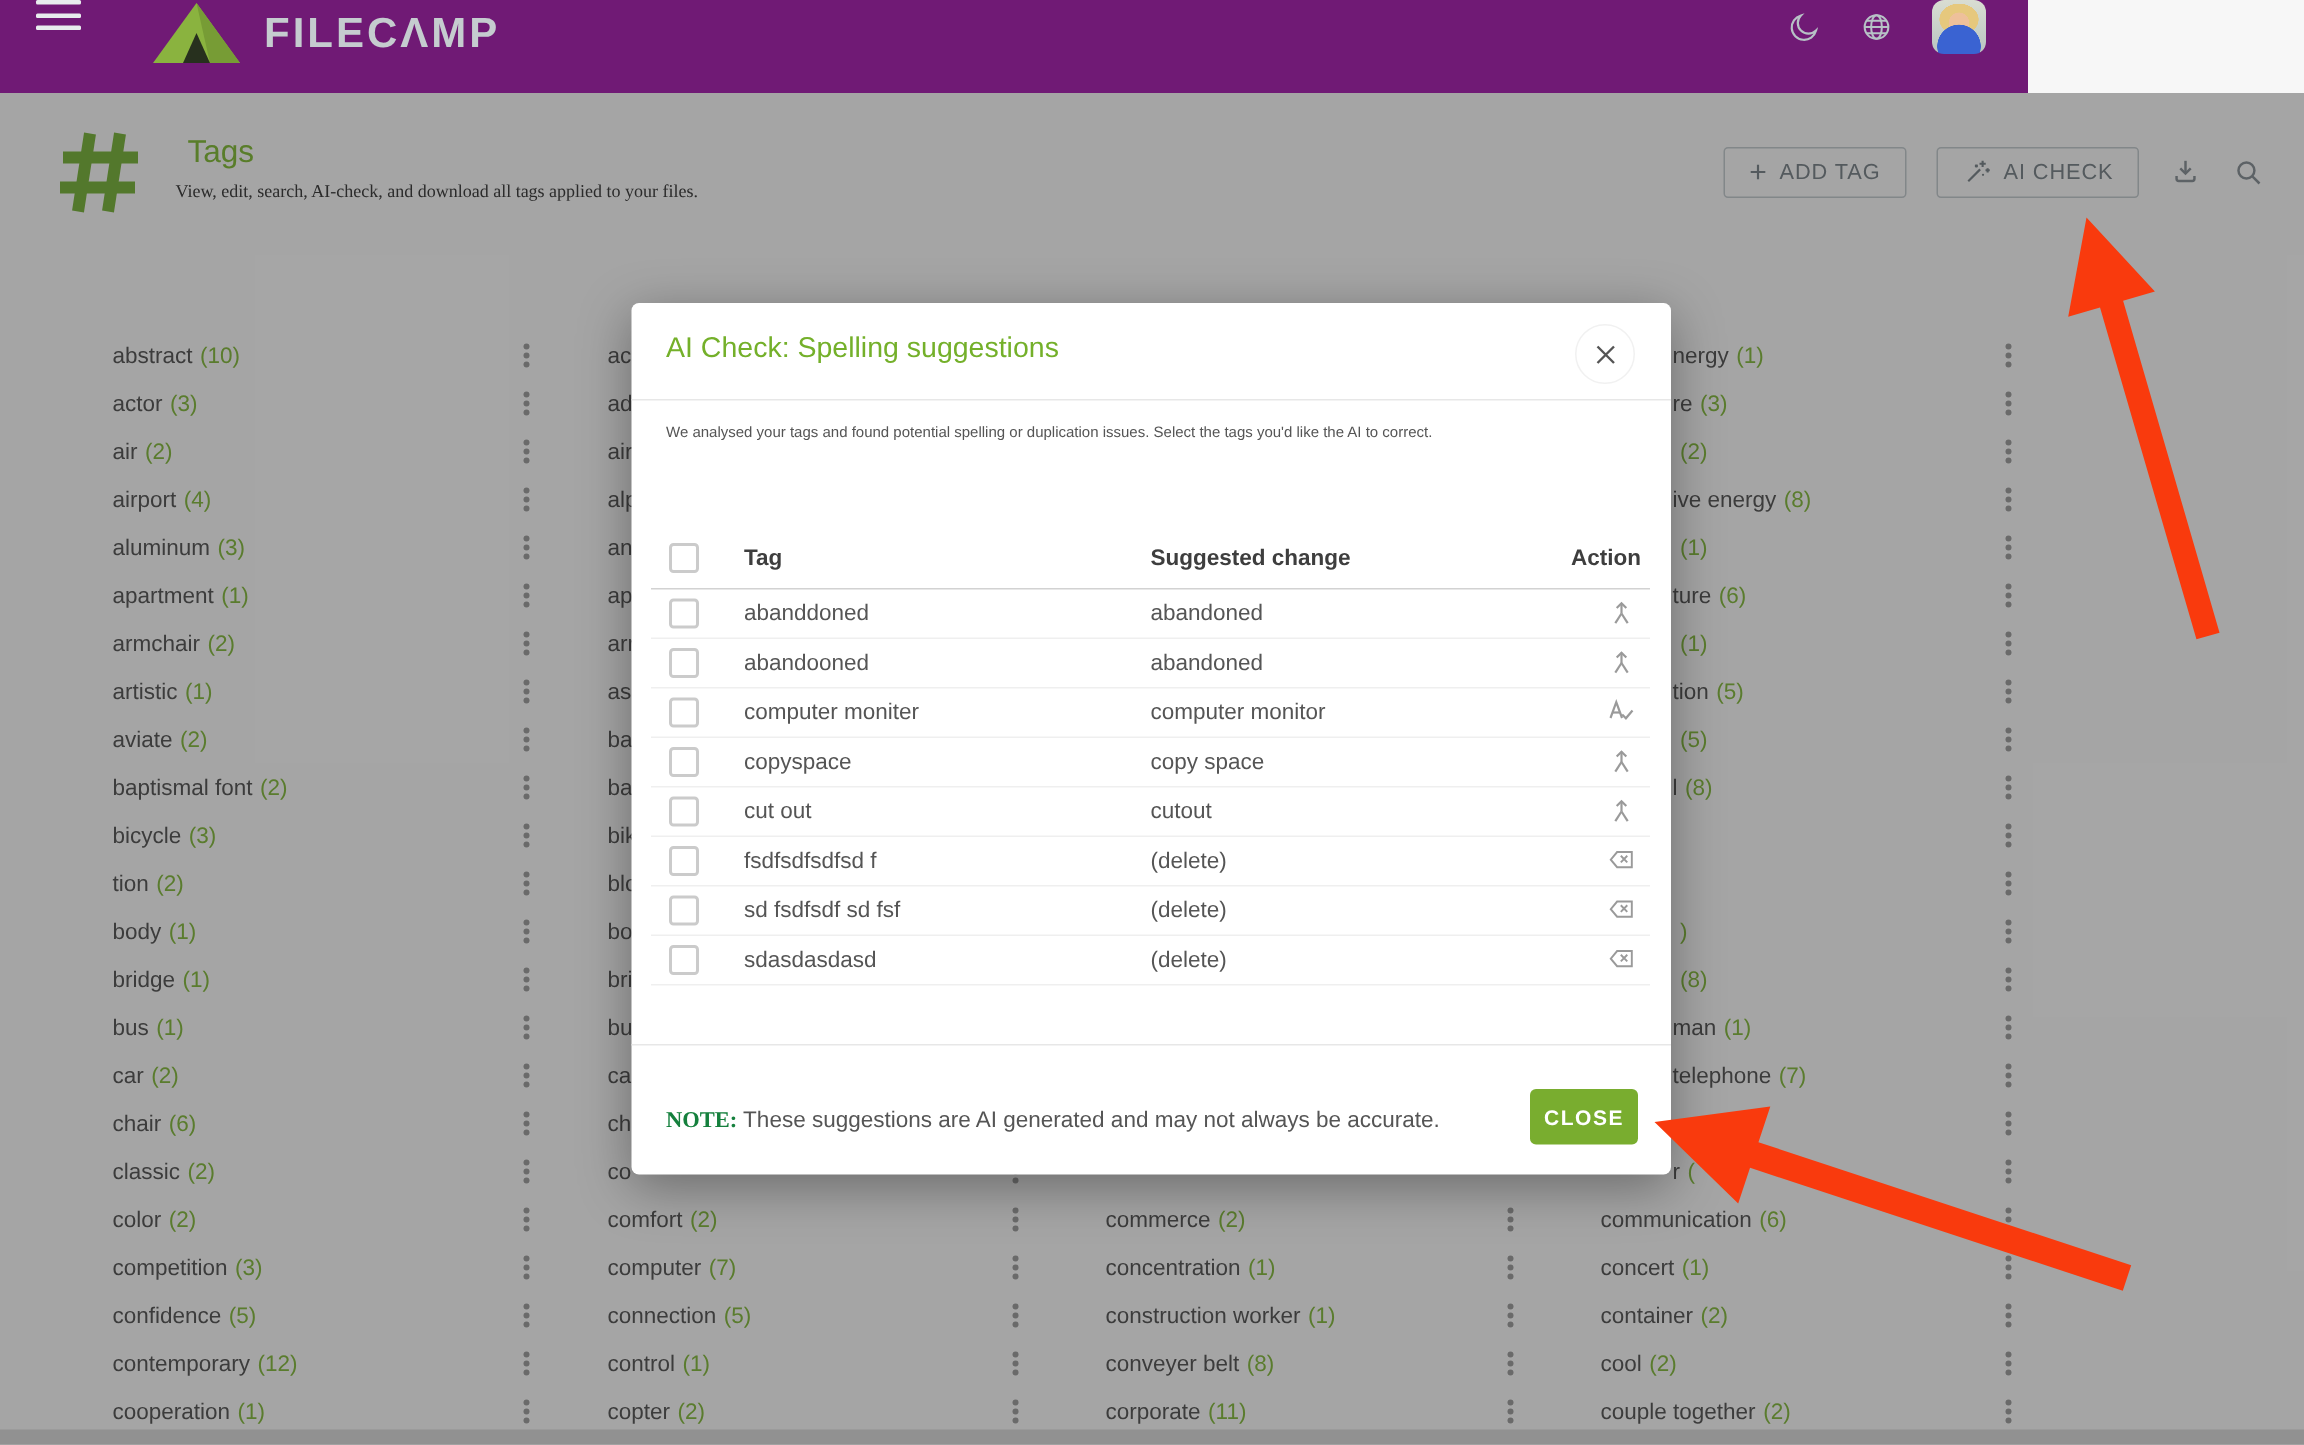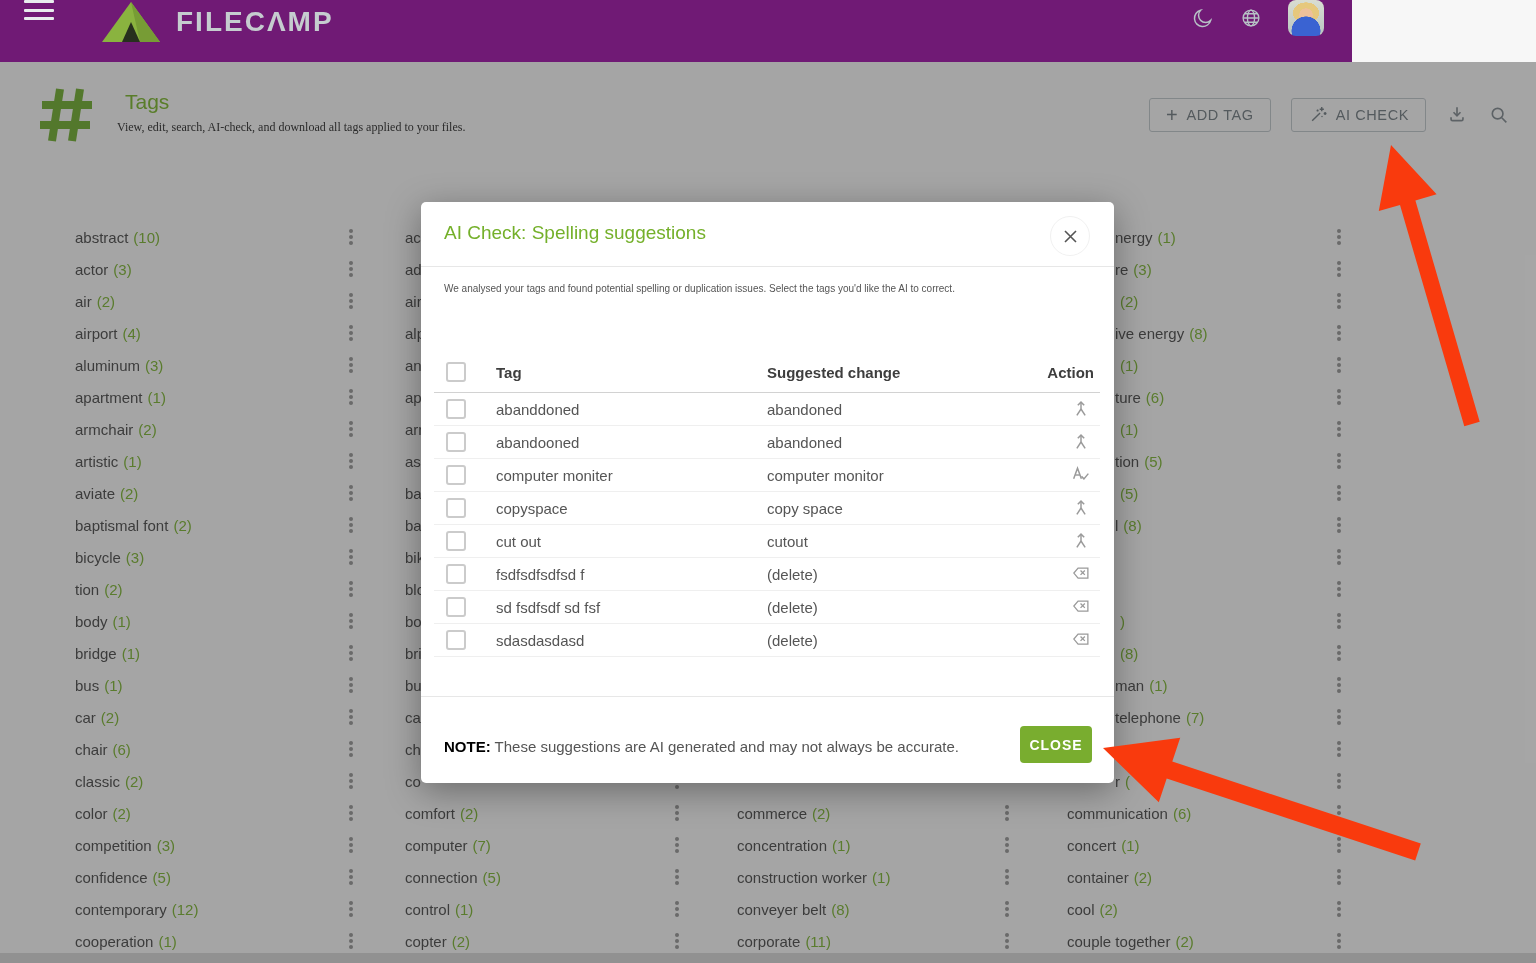--- a/index.html
+++ b/index.html
@@ -58,21 +58,21 @@
   .mt-row{position:relative;height:32px;border-bottom:1px solid #efefef;}
   .mt-head .cbx,.mt-row .cbx{position:absolute;left:12px;top:50%;margin-top:-10px;}
   .cbx{width:16px;height:16px;border:2px solid #cbcbcb;border-radius:3px;background:#fff;cursor:pointer;}
   .mt-tag{position:absolute;left:62px;top:50%;transform:translateY(-50%);font-size:15px;color:#555;}
   .mt-sug{position:absolute;left:333px;top:50%;transform:translateY(-50%);font-size:15px;color:#555;}
   .mt-head .mt-tag,.mt-head .mt-sug,.mt-act-h{color:#3e3e3e;font-weight:bold;font-size:15px;}
   .mt-act-h{position:absolute;right:6px;top:50%;transform:translateY(-50%);}
   .mt-act{position:absolute;right:8px;top:50%;transform:translateY(-50%);width:22px;height:22px;color:#9a9a9a;cursor:pointer;}
   .m-div2{position:absolute;left:0;top:494px;width:693px;border-top:1px solid #e7e7e7;}
   .m-note{position:absolute;left:23px;top:536px;font-size:15px;color:#555;}
-  .m-note b{color:#000000;}
+  .m-note b{color:#15803d;font-family:Liberation Serif, serif;}
   .close-btn{position:absolute;right:22px;top:524px;width:72px;height:37px;background:#79ad2f;border:none;border-radius:4px;
              color:#fff;font-size:14px;font-weight:bold;letter-spacing:1px;cursor:pointer;font-family:inherit;}
   
   .arrows{position:absolute;left:0;top:0;width:1536px;height:963px;z-index:200;pointer-events:none;}
 </style>
 </head>
 <body>
 
 <div class="appbar">
   <div class="hamburger">

